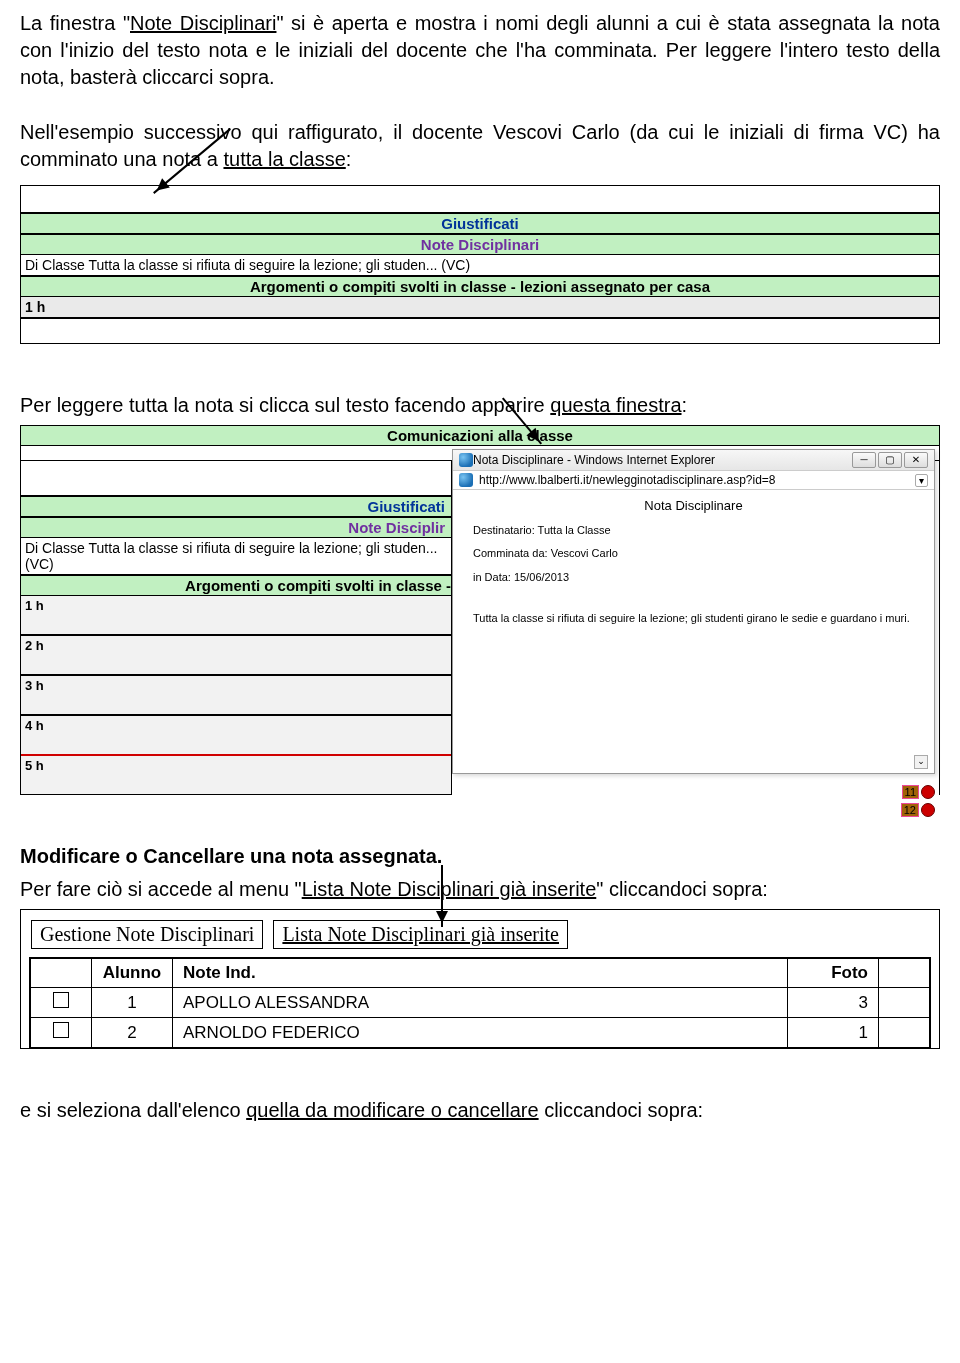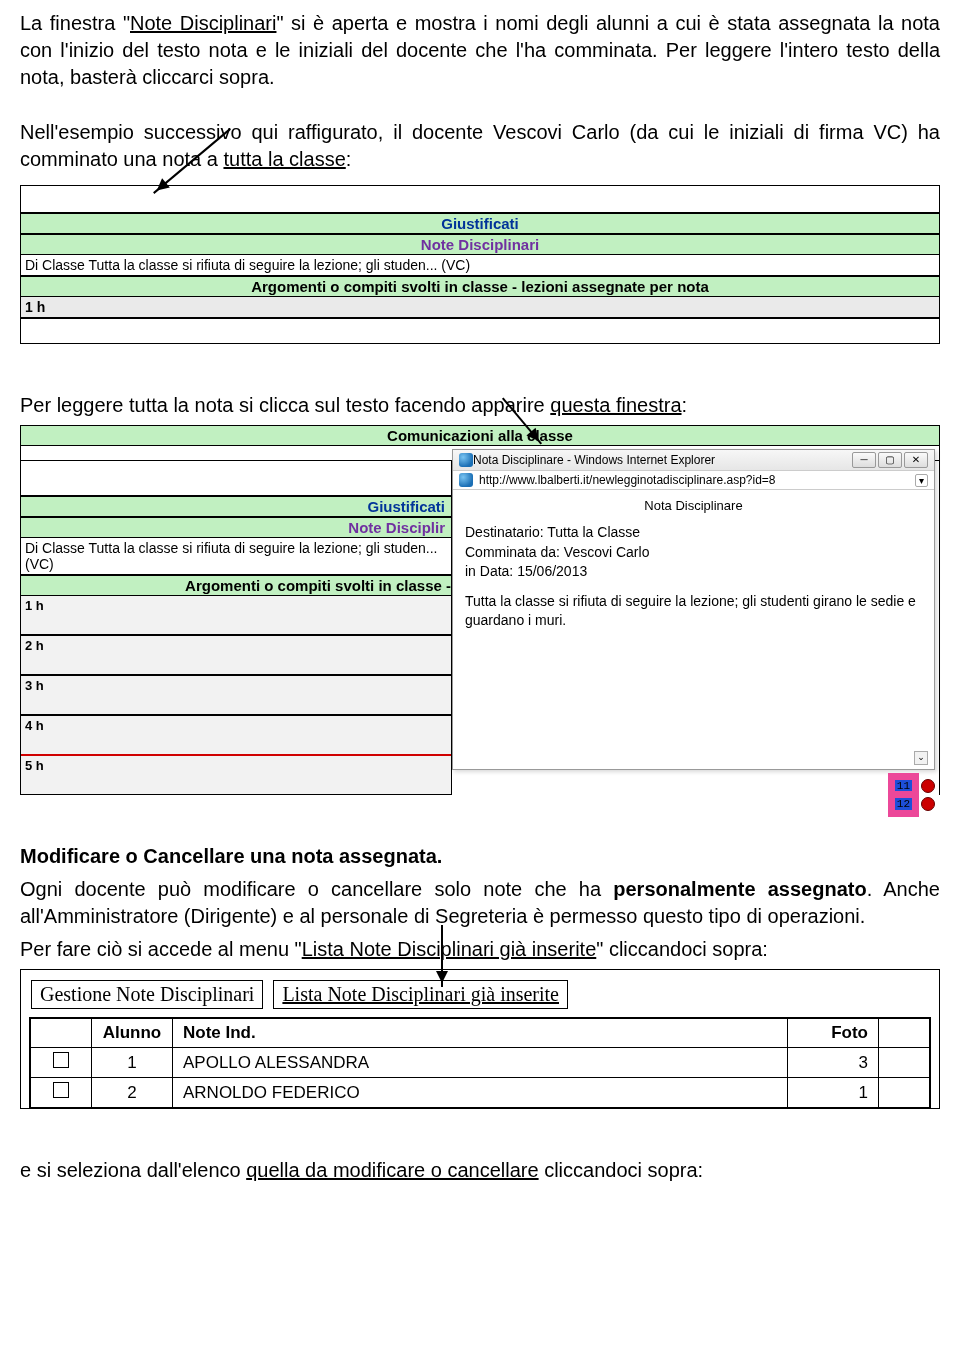--- a/index.html
+++ b/index.html
@@ -145,21 +145,21 @@
     font-size: 12px;
   }
   .eicon {
     width: 14px; height: 14px;
     border-radius: 3px;
     background: radial-gradient(circle at 30% 30%, #79c4f2, #1b6fb5 70%);
     flex: none;
   }
   .popup-content { padding: 8px 12px 18px 12px; }
   .popup-content .center { text-align: center; margin-bottom: 10px; }
-  .popup-content p { font-size: 14px; text-align: left; margin: 0; line-height: 1.4; }
+  .popup-content p { font-size: 11px; text-align: left; margin: 8px; line-height: 1.4; }
   .popup-scroll {
     position: absolute;
     right: 6px;
     bottom: 4px;
     width: 12px;
     height: 12px;
     border: 1px solid #aaa;
     background: #f2f2f2;
     font-size: 9px;
     text-align: center;
@@ -190,24 +190,24 @@
     display: flex;
     gap: 4px;
   }
   .mbox {
     display: flex;
     align-items: center;
     gap: 2px;
     font-size: 11px;
   }
   .mnum {
-    border: 7px solid #ec4899;
-    background: #1d4ed8;
+    border: 1px solid #ec4899;
+    background: #a16207;
     padding: 0 2px;
-    font-family: Liberation Mono, monospace;
+    font-family: Liberation Sans, sans-serif;
   }
   .dot {
     width: 12px; height: 12px;
     border-radius: 50%;
     background: #c00;
     border: 1px solid #600;
   }
 
   
   .shot3 {
@@ -288,21 +288,21 @@
   <p>
     <span>Nell'esempio successivo qui raffigurato,  il docente Vescovi Carlo (da cui le iniziali di firma VC) ha comminato una nota a </span><span class="u">tutta la classe</span><span>:</span>
   </p>
 
   <div class="shot1">
     <div class="arrow1"></div>
     <div style="height:26px;border-bottom:1px solid #000;background:#fff"></div>
     <div class="greenrow blue">Giustificati</div>
     <div class="greenrow purple">Note Disciplinari</div>
     <div class="textrow">Di Classe Tutta la classe si rifiuta di seguire la lezione; gli studen... (VC)</div>
-    <div class="greenrow" style="color:#000">Argomenti o compiti svolti in classe - lezioni assegnate per nota</div>
+    <div class="greenrow" style="color:#000">Argomenti o compiti svolti in classe - lezioni assegnato per casa</div>
     <div class="hourrow">1 h</div>
     <div style="height:24px;border-bottom:1px solid #000;background:#fff"></div>
   </div>
 
   <div class="spacer-big"></div>
 
   <p>
     <span>Per leggere tutta la nota si clicca sul testo facendo apparire </span><span class="u">questa finestra</span><span>:</span>
   </p>
 
@@ -366,23 +366,20 @@
             </div>
         </div>
       </div>
     </div>
   </div>
 
   <div class="spacer-big"></div>
 
   <p class="bold">Modificare o Cancellare una nota assegnata.</p>
 
-  <p>
-    <span>Ogni docente può modificare o cancellare solo note che ha </span><span class="bold">personalmente assegnato</span><span>. Anche all'Amministratore (Dirigente) e al  personale di Segreteria è permesso questo tipo di operazioni.</span>
-  </p>
 
   <p>
     <span>Per fare ciò si accede al menu "</span><span class="u">Lista Note Disciplinari già inserite</span><span>" cliccandoci sopra:</span>
   </p>
 
   <div class="shot3">
     <div class="arrow3"></div>
     <div class="tabs">
       <div class="tab">Gestione Note Disciplinari</div>
       <div class="tab sel">Lista Note Disciplinari già inserite</div>

